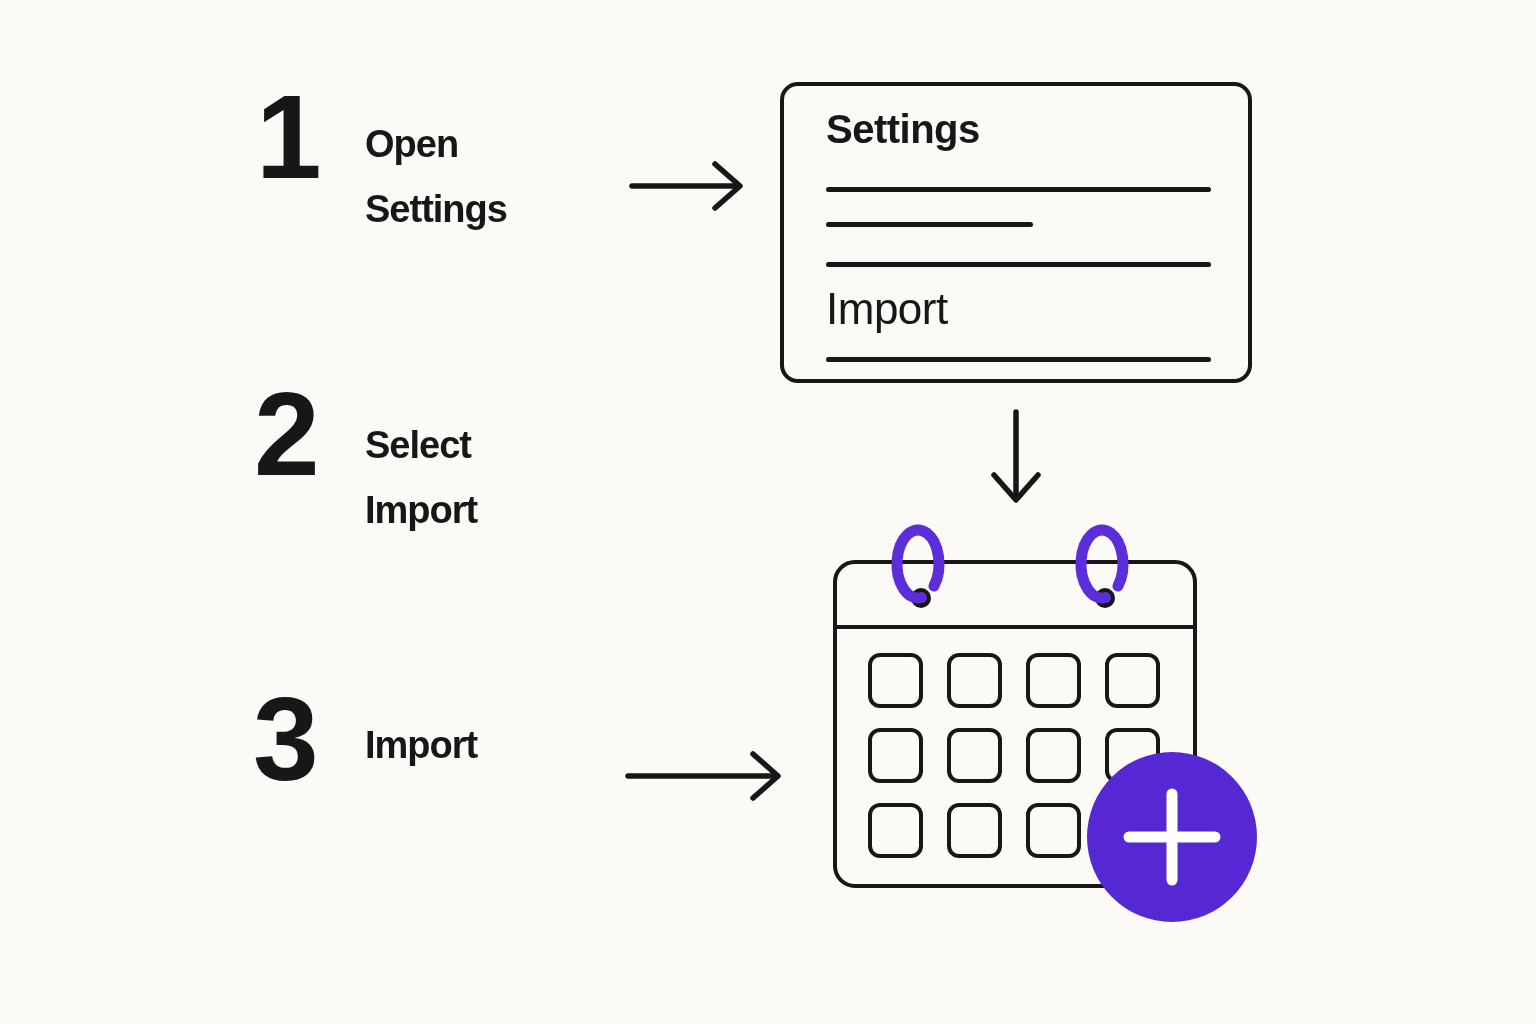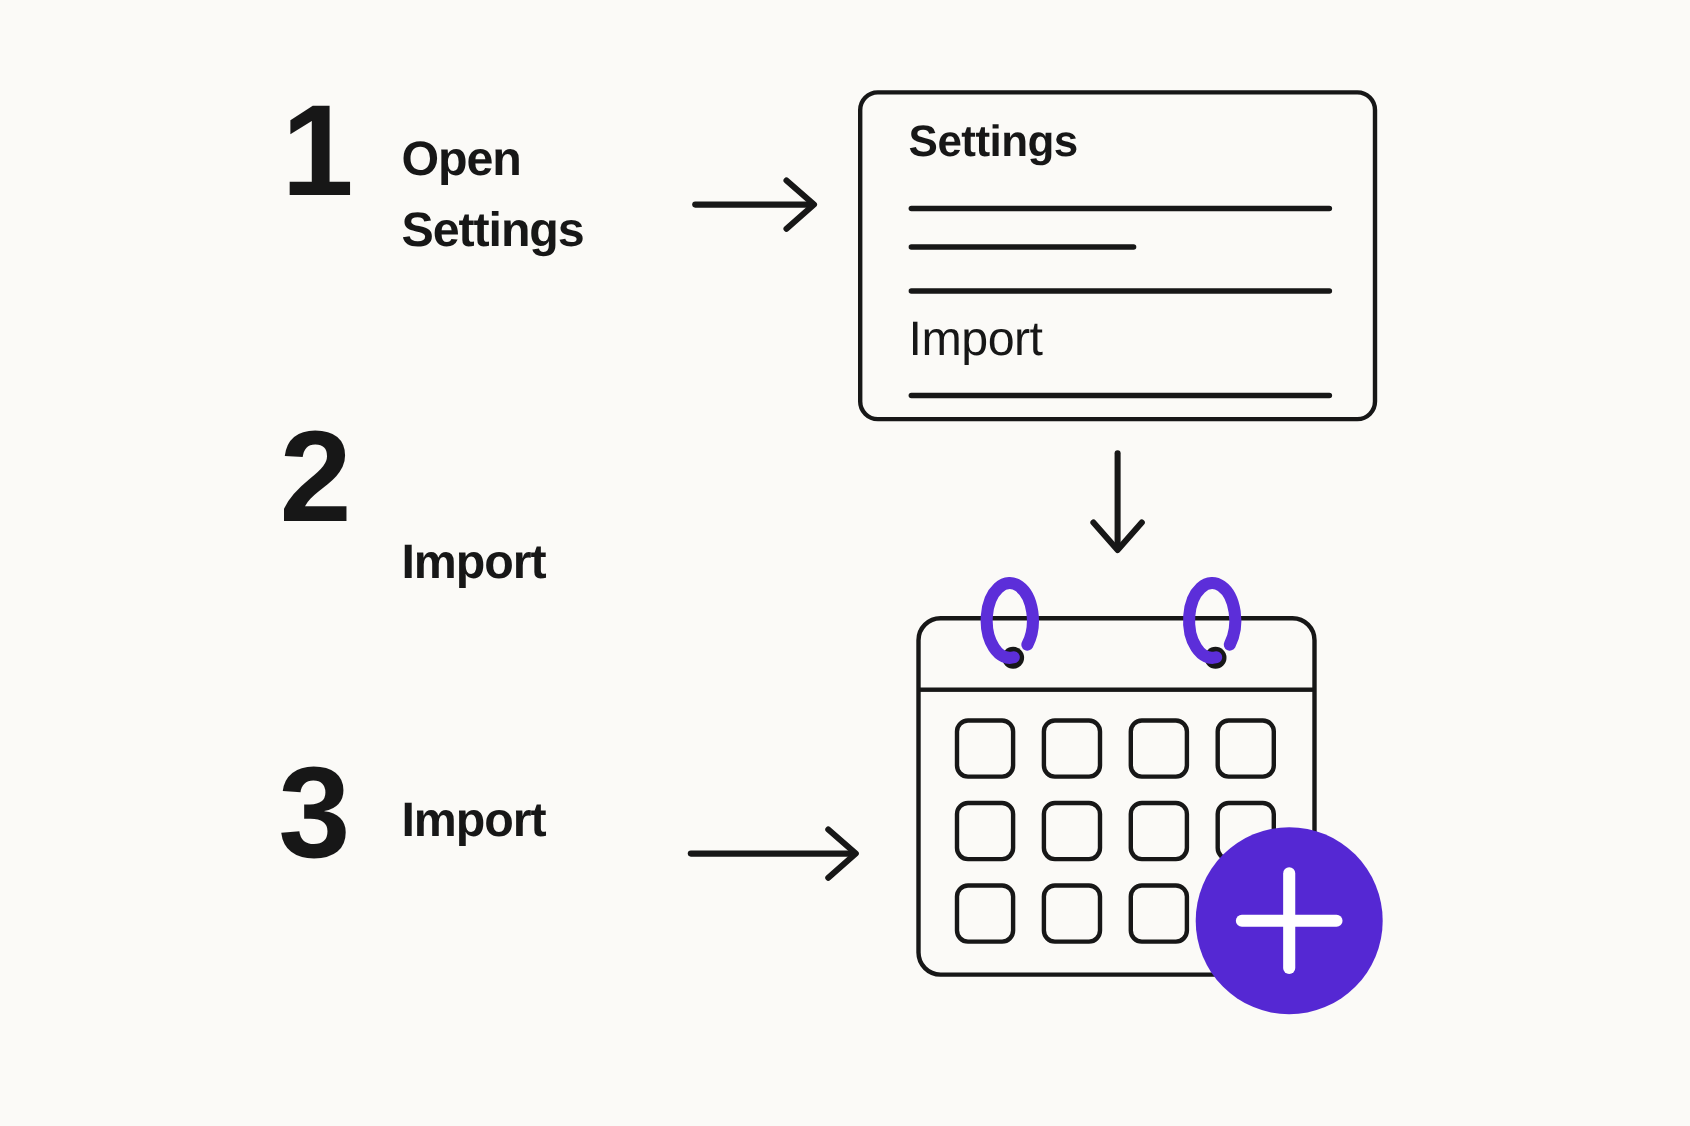--- a/index.html
+++ b/index.html
@@ -29,21 +29,21 @@
     letter-spacing:-2px;
     color:var(--ink);
   }
   #step1-number{left:256px;top:78px;}
   #step2-number{left:254px;top:375px;}
   #step3-number{left:253px;top:680px;}
 
   .step-label{
     position:absolute;
     left:365px;
-    font-size:44px;
+    font-size:38px;
     font-weight:600;
     line-height:65px;
     letter-spacing:-1px;
     color:var(--ink);
   }
   #step1-label{top:112px;}
   #step2-label{top:413px;}
   #step3-label{top:713px;}
 
   
@@ -143,21 +143,21 @@
 <div class="canvas">
 
   <div class="step-number" id="step1-number">1</div>
   <div class="step-label" id="step1-label">
     <span>Open</span><br>
     <span>Settings</span>
   </div>
 
   <div class="step-number" id="step2-number">2</div>
   <div class="step-label" id="step2-label">
-    <br>
+    <span>Select</span><br>
     <span>Import</span>
   </div>
 
   <div class="step-number" id="step3-number">3</div>
   <div class="step-label" id="step3-label">
     <span>Import</span><br>
   </div>
 
   <div class="panel">
     <div class="panel-title">Settings</div>

